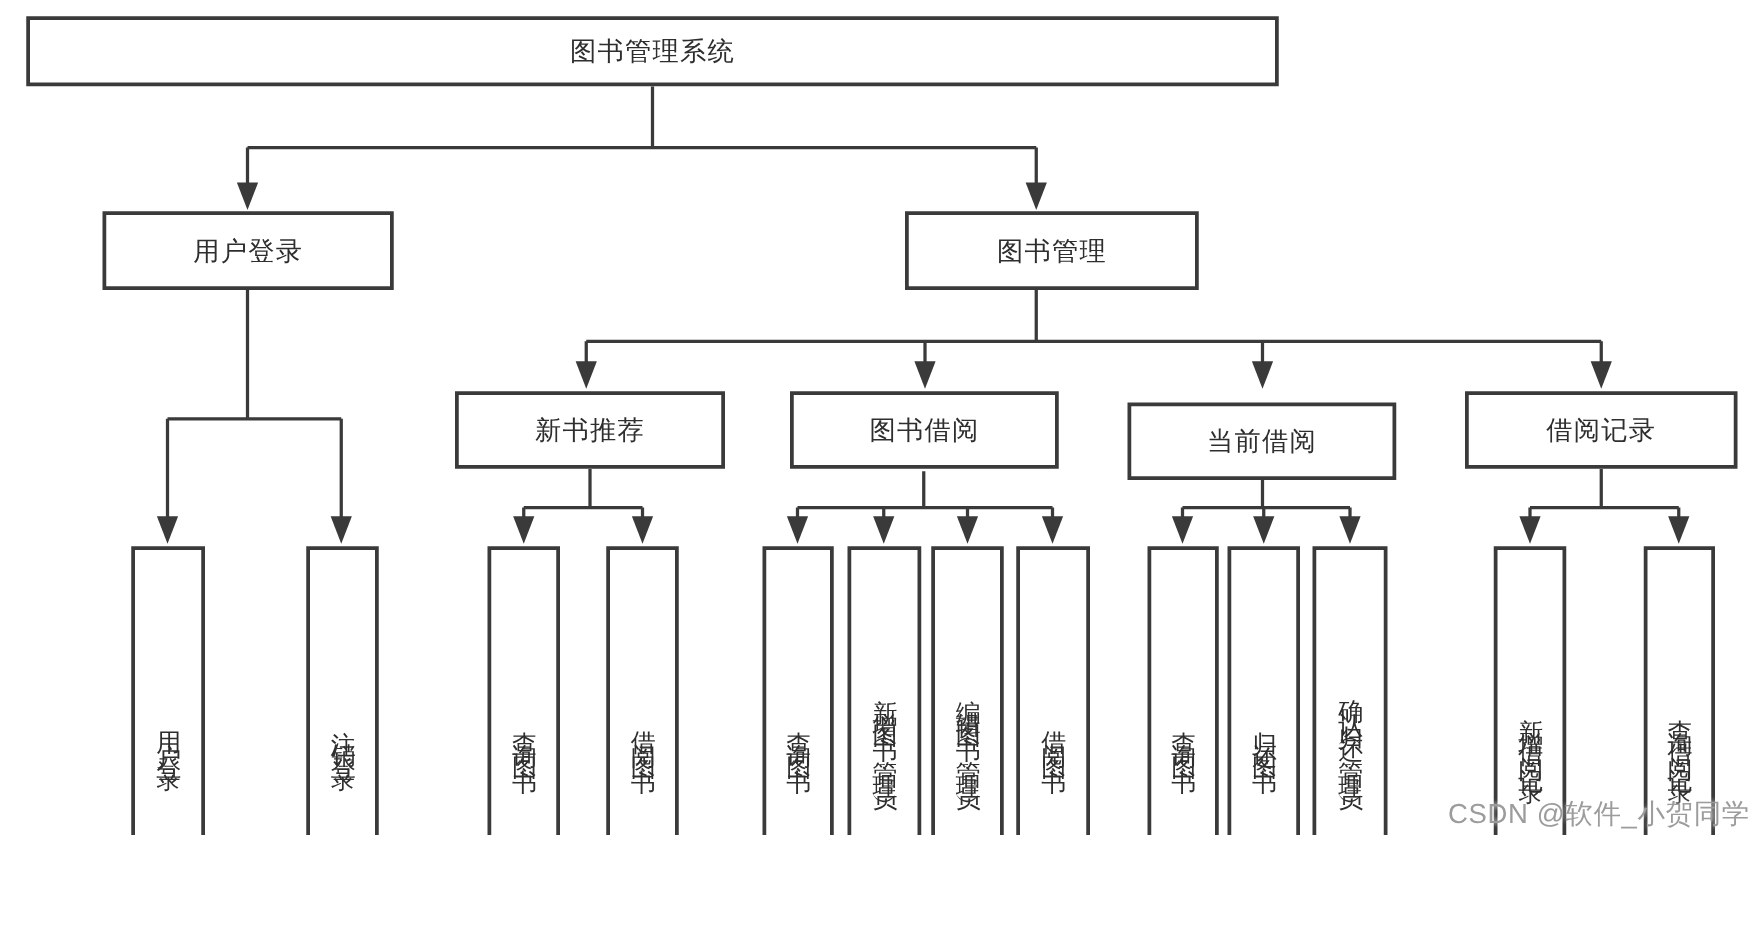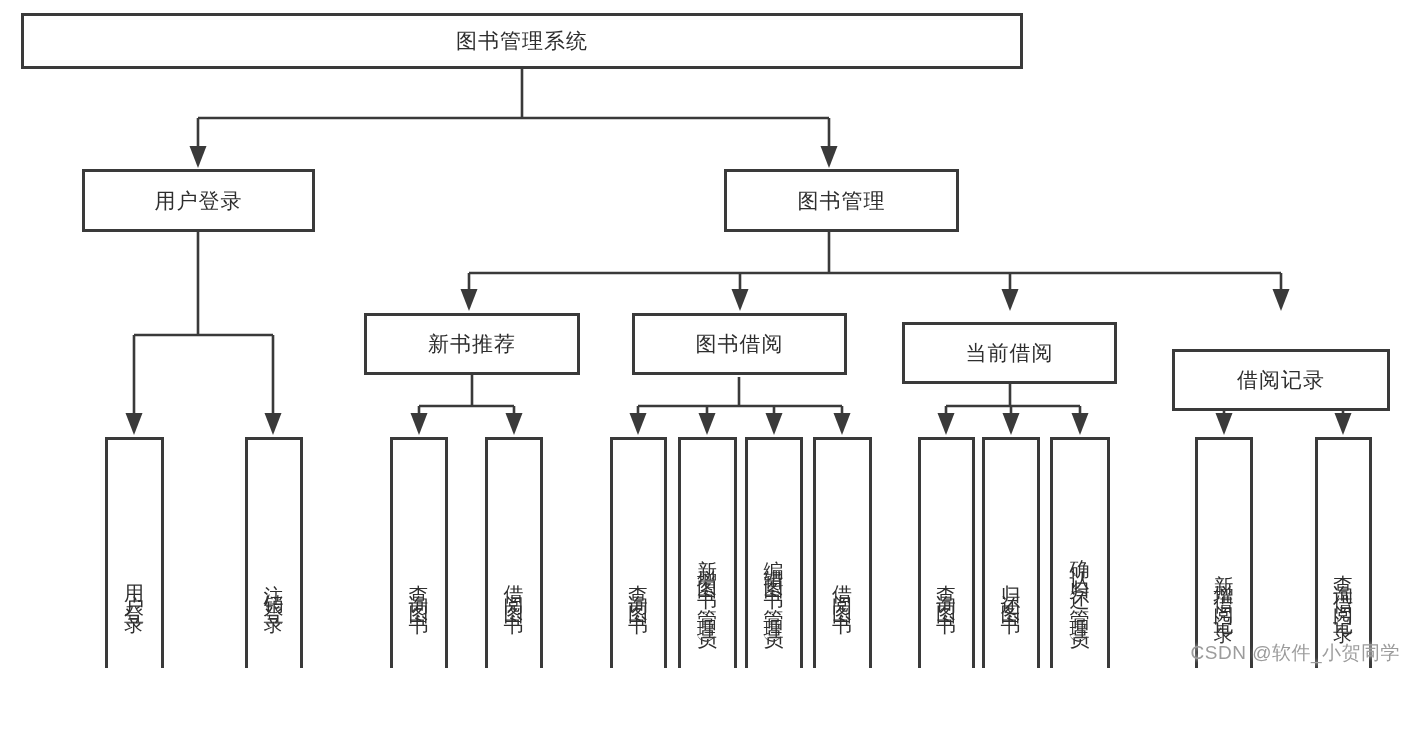--- a/index.html
+++ b/index.html
@@ -34,21 +34,21 @@
     text-orientation: mixed;
     font-size: 20px;
     line-height: 1;
     letter-spacing: 10px;
     white-space: normal;
   }
   .watermark {
     position: absolute;
     right: 5px;
     bottom: 2px;
-    font-size: 19px;
+    font-size: 22px;
     color: #9c9c9c;
     letter-spacing: 0.5px;
     text-shadow: 0 0 4px #ffffff;
   }
 </style>
 </head>
 <body>
 
 <div class="stage">
 
@@ -93,21 +93,21 @@
   </svg>
 
   <div class="box" style="left:21px; top:13px; width:1002px; height:56px;">图书管理系统</div>
 
   <div class="box" style="left:82px; top:169px; width:233px; height:63px;">用户登录</div>
   <div class="box" style="left:712px; top:169px; width:235px; height:63px;margin-left:12px;">图书管理</div>
 
   <div class="box" style="left:632px; top:313px; width:215px; height:62px;">图书借阅</div>
   <div class="box" style="left:364px; top:313px; width:216px; height:62px;">新书推荐</div>
   <div class="box" style="left:902px; top:322px; width:215px; height:62px;">当前借阅</div>
-  <div class="box" style="left:1172px; top:313px; width:218px; height:62px;margin-top:36px;">借阅记录</div>
+  <div class="box" style="left:1172px; top:313px; width:218px; height:62px;">借阅记录</div>
 
   <div class="box vbox" style="left:105px; top:437px; width:59px; height:303px;">用户登录</div>
   <div class="box vbox" style="left:245px; top:437px; width:58px; height:303px;">注销登录</div>
 
   <div class="box vbox" style="left:390px; top:437px; width:58px; height:303px;">查询图书</div>
   <div class="box vbox" style="left:485px; top:437px; width:58px; height:303px;">借阅图书</div>
 
   <div class="box vbox" style="left:610px; top:437px; width:57px; height:303px;">查询图书</div>
   <div class="box vbox" style="left:678px; top:437px; width:59px; height:303px;">新增图书（管理员）</div>
   <div class="box vbox" style="left:745px; top:437px; width:58px; height:303px;">编辑图书（管理员）</div>

